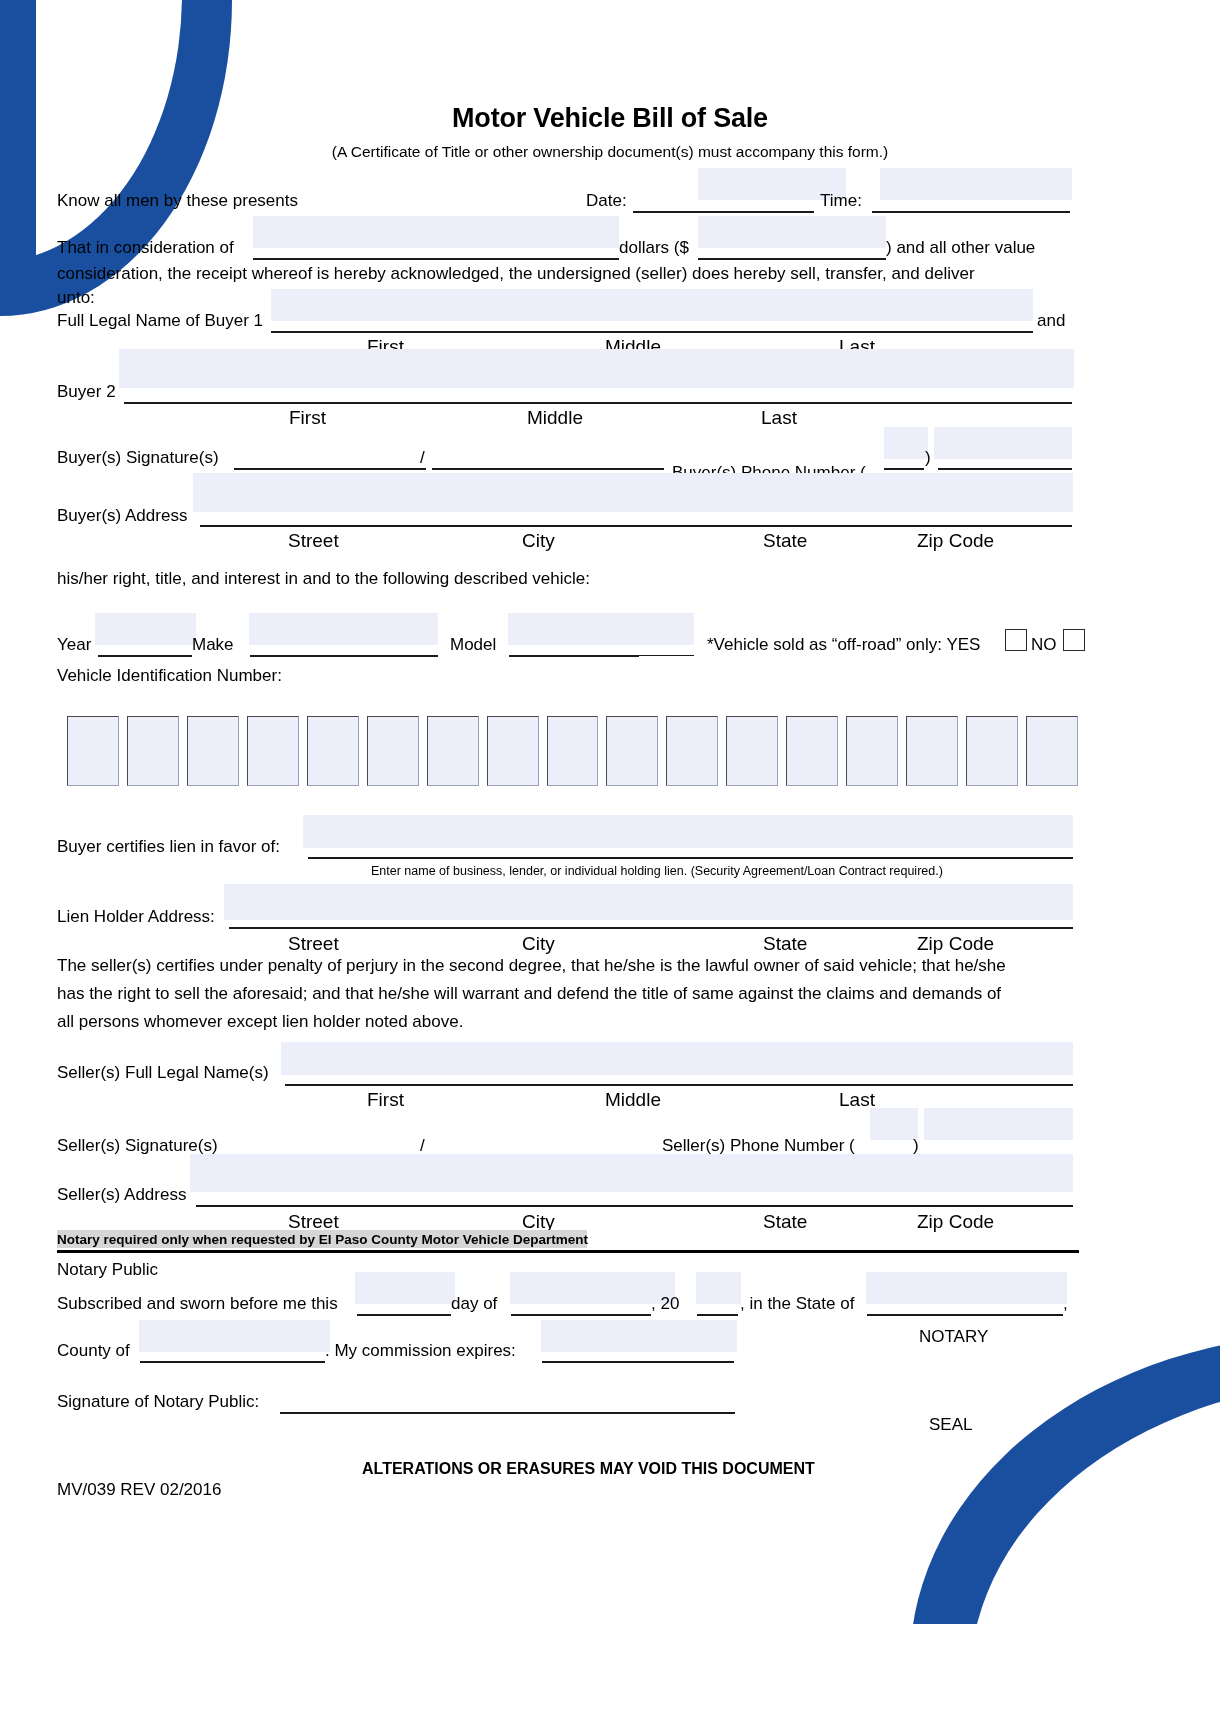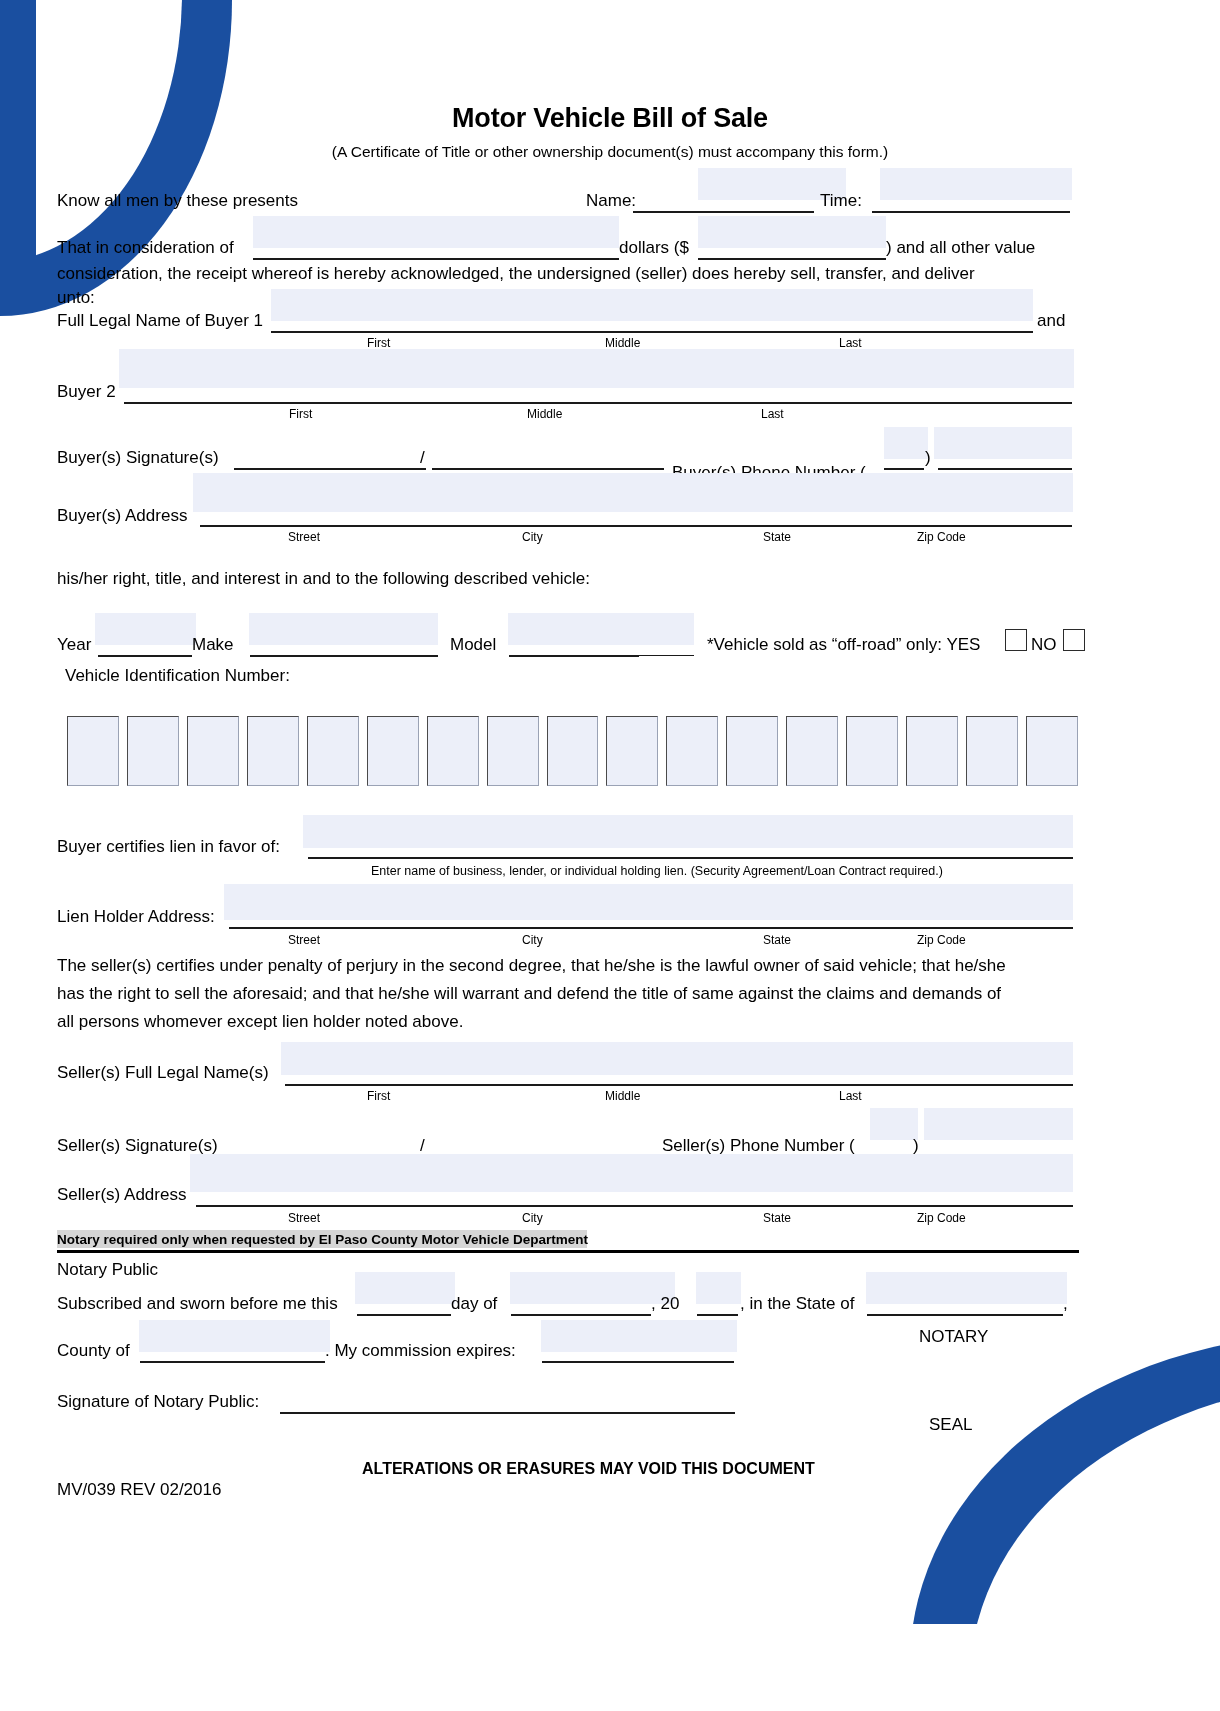--- a/index.html
+++ b/index.html
@@ -75,21 +75,21 @@
     letter-spacing: -0.2px;
   }
   .subtitle {
     position: absolute;
     top: 143px; left: 0; width: 1220px;
     text-align: center;
     font-size: 15.5px;
   }
 
   .ln { position: absolute; font-size: 17px; white-space: nowrap; }
-  .sm { position: absolute; font-size: 12px; white-space: nowrap; }
+  .sm { position: absolute; font-size: 19px; white-space: nowrap; }
   .tiny { position: absolute; font-size: 12.5px; white-space: nowrap; }
   .b { font-weight: bold; }
 
   
   .rule {
     position: absolute;
     border-bottom: 2.2px solid #1a1a1a;
     height: 0;
   }
   .rule-thin {
@@ -144,21 +144,21 @@
 
   <div class="sheet">
 
     <div class="title">Motor Vehicle Bill of Sale</div>
     <div class="subtitle">(A Certificate of Title or other ownership document(s) must accompany this form.)</div>
 
     <div class="fill" style="left:698px; top:168px; width:148px; height:32px;"></div>
     <div class="fill" style="left:880px; top:168px; width:192px; height:32px;"></div>
 
     <div class="ln" style="left:57px; top:191px;">Know all men by these presents</div>
-    <div class="ln" style="left:586px; top:191px;">Name:</div>
+    <div class="ln" style="left:586px; top:191px;">Date:</div>
     <div class="rule" style="left:633px; top:211px; width:181px;"></div>
     <div class="ln" style="left:820px; top:191px;">Time:</div>
     <div class="rule" style="left:872px; top:211px; width:198px;"></div>
 
     <div class="fill" style="left:253px; top:216px; width:366px; height:32px;"></div>
     <div class="fill" style="left:698px; top:216px; width:188px; height:32px;"></div>
 
     <div class="ln" style="left:57px; top:238px;">That in consideration of</div>
     <div class="rule" style="left:253px; top:258px; width:366px;"></div>
     <div class="ln" style="left:619px; top:238px;">dollars ($</div>
@@ -219,21 +219,21 @@
     <div class="rule" style="left:250px; top:655px; width:188px;"></div>
     <div class="ln" style="left:450px; top:635px;">Model</div>
     <div class="rule" style="left:509px; top:655px; width:130px;"></div>
     <div class="rule-thin" style="left:639px; top:655px; width:55px;"></div>
 
     <div class="ln" style="left:707px; top:635px;">*Vehicle sold as “off-road” only: YES</div>
     <div class="cbox" style="left:1005px; top:629px;"></div>
     <div class="ln" style="left:1031px; top:635px;">NO</div>
     <div class="cbox" style="left:1063px; top:629px;"></div>
 
-    <div class="ln" style="left:57px; top:666px;margin-left:8px;">Vehicle Identification Number:</div>
+    <div class="ln" style="left:57px; top:666px;">Vehicle Identification Number:</div>
     <div id="vin-row">
         <div class="vin-box" style="left: 67px; top: 716px; width: 51.9412px; height: 70px;"></div>
         <div class="vin-box" style="left: 126.941px; top: 716px; width: 51.9412px; height: 70px;"></div>
         <div class="vin-box" style="left: 186.882px; top: 716px; width: 51.9412px; height: 70px;"></div>
         <div class="vin-box" style="left: 246.824px; top: 716px; width: 51.9412px; height: 70px;"></div>
         <div class="vin-box" style="left: 306.765px; top: 716px; width: 51.9412px; height: 70px;"></div>
         <div class="vin-box" style="left: 366.706px; top: 716px; width: 51.9412px; height: 70px;"></div>
         <div class="vin-box" style="left: 426.647px; top: 716px; width: 51.9412px; height: 70px;"></div>
         <div class="vin-box" style="left: 486.588px; top: 716px; width: 51.9412px; height: 70px;"></div>
         <div class="vin-box" style="left: 546.529px; top: 716px; width: 51.9412px; height: 70px;"></div>

